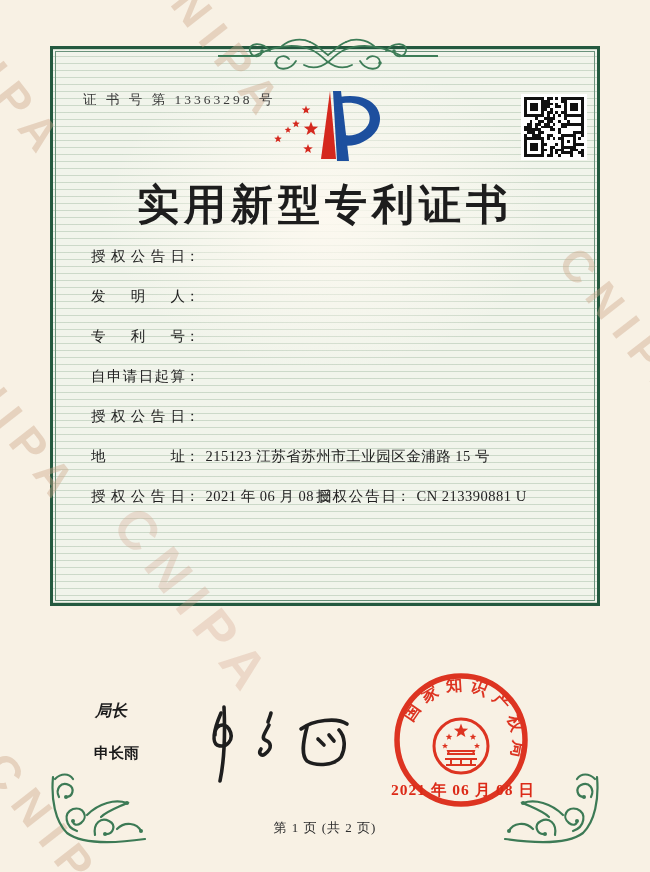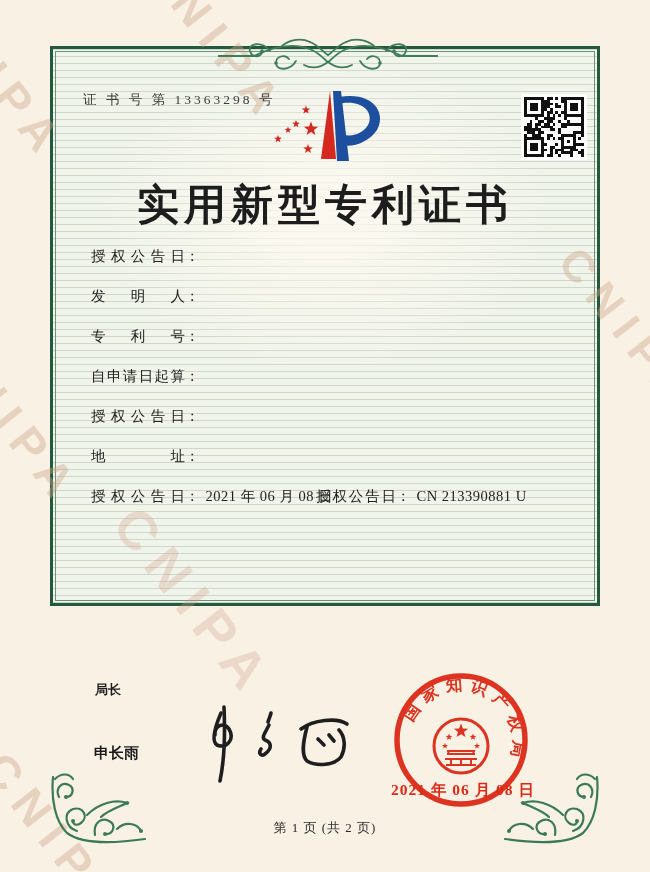--- a/index.html
+++ b/index.html
@@ -36,22 +36,22 @@
   .flabel{display:inline-block;width:94px;text-align:justify;text-align-last:justify;}
   .fcolon{margin-right:6px;}
   .fvalue{letter-spacing:.5px;}
   .fgroup2{position:absolute;left:225px;top:0;height:40px;display:flex;align-items:center;}
   .fgroup2 .flabel{width:80px;}
 
   .paras{left:36px;top:459px;width:478px;color:#222;}
   .paras p{margin:0;font-size:14px;line-height:21.5px;text-indent:2em;text-align:justify;
            font-style:italic;letter-spacing:.4px;}
 
-  .sig-title{left:42px;top:632px;font-size:13px;font-weight:bold;color:#1c1c1c;
-             font-family:"Liberation Sans",sans-serif;}
+  .sig-title{left:42px;top:652px;font-size:16px;font-weight:bold;color:#1c1c1c;
+             font-family:"Liberation Sans",sans-serif;font-style:italic;}
   .sig-name{left:41px;top:695px;font-size:15px;font-weight:bold;color:#1c1c1c;
             font-family:Liberation Serif, serif;}
   .sig-svg{left:138px;top:652px;width:170px;height:85px;}
 
   .seal{left:338px;top:621px;width:140px;height:140px;opacity:.95;}
   .seal-date{left:332px;top:731px;width:156px;text-align:center;font-size:15.5px;font-weight:bold;
              color:#dc2a17;letter-spacing:1px;}
 
   .footer{left:0;top:770px;width:100%;text-align:center;font-size:13px;color:#2e2e2e;letter-spacing:1px;}
 
@@ -258,20 +258,21 @@
         <span class="flabel">自申请日起算</span>
           <span class="fcolon">：</span>
       </div>
       <div class="frow">
         <span class="flabel">授权公告日</span>
           <span class="fcolon">：</span>
       </div>
       <div class="frow">
         <span class="flabel">地址</span>
           <span class="fcolon">：</span>
+        <span class="fvalue">215123 江苏省苏州市工业园区金浦路 15 号</span>
       </div>
       <div class="frow">
         <span class="flabel">授权公告日</span>
           <span class="fcolon">：</span>
         <span class="fvalue">2021 年 06 月 08 日</span>
         <span class="fgroup2">
           <span class="flabel">授权公告日</span>
             <span class="fcolon">：</span>
           <span class="fvalue">CN 213390881 U</span>
         </span>

